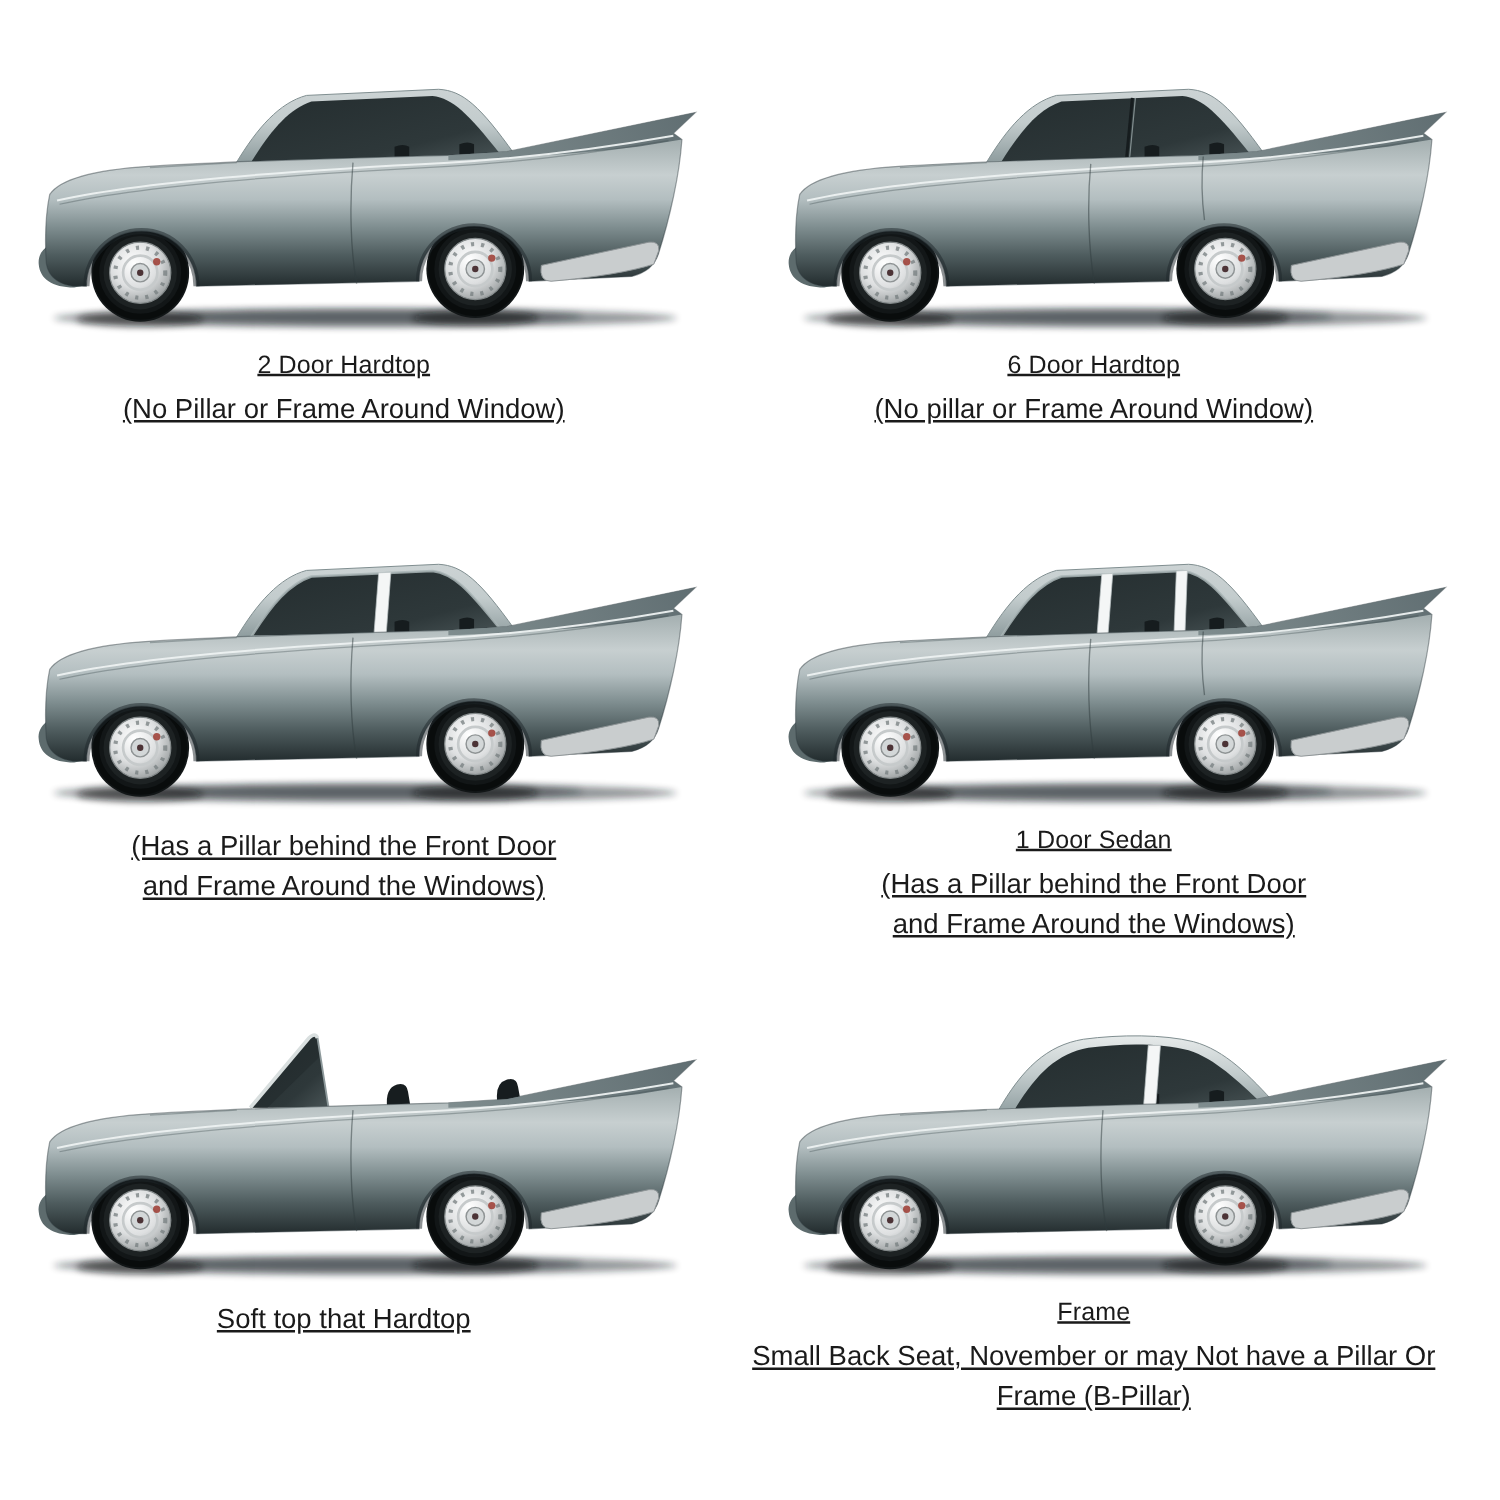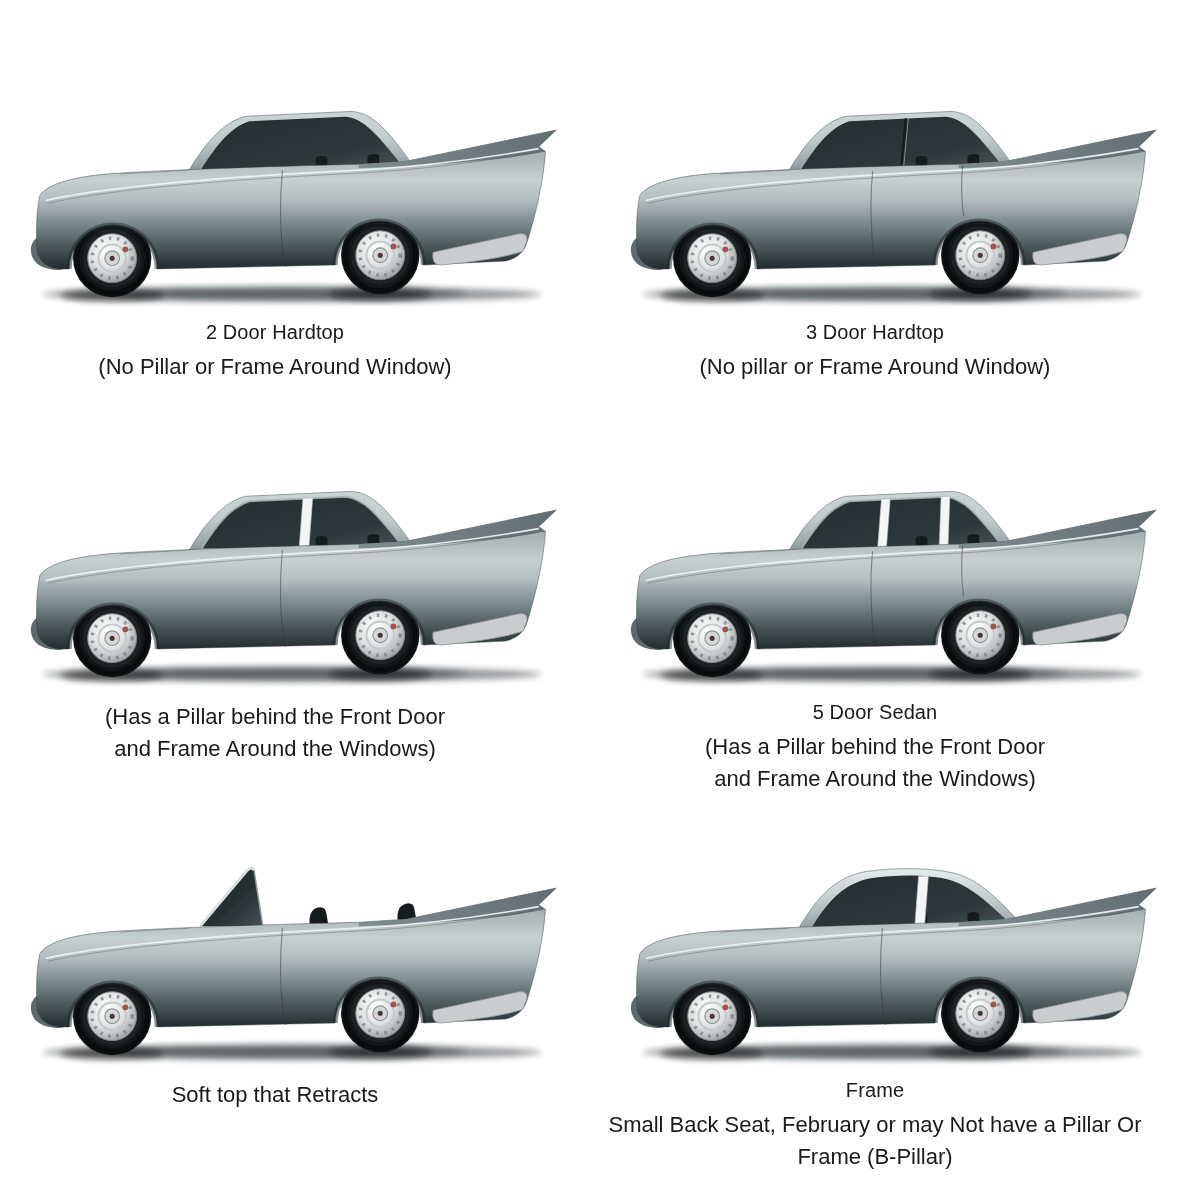--- a/index.html
+++ b/index.html
@@ -1,20 +1,20 @@
 <!DOCTYPE html>
 <html><head>
 <meta charset="utf-8">
 <style>
   html,body{margin:0;padding:0;background:#ffffff;}
   .page{
     width:1200px;height:1200px;background:#ffffff;
     display:grid;grid-template-columns:600px 600px;grid-template-rows:380px 378px 380px;
-    padding-top:86px;box-sizing:border-box;
-    font-family:"Liberation Sans", sans-serif;color:#1a1a1a;
+    padding-top:46px;box-sizing:border-box;
+    font-family:"Liberation Sans", sans-serif;color:#1a1a1a;text-decoration:underline;
   }
   .card{display:flex;flex-direction:column;align-items:flex-start;margin:0;}
   .car-slot{margin-left:26px;line-height:0;}
   .car-slot svg{display:block;}
   figcaption{width:550px;text-align:center;margin-top:10px;}
   .title{font-size:20px;margin-bottom:7px;letter-spacing:0.1px;}
   .subtitle{font-size:22px;line-height:1.45;}
   .subtitle span{display:block;}
   .subtitle span:empty{display:none;}
 </style>
@@ -234,21 +234,21 @@
   <path d="M 20 117 C 90 101 220 92 340 86 C 395 83 450 77 524 64" fill="none" stroke="#edf1f1" stroke-width="1.6" opacity="0.95"></path>
   <path d="M 22 120 C 92 104 222 95 340 89 C 395 86 448 80 520 68" fill="none" stroke="#3c4a4d" stroke-width="1" opacity="0.35"></path>
   <path d="M 96 90 C 130 88 150 87 167 86" fill="none" stroke="#3c4a4d" stroke-width="1" opacity="0.35"></path>
   <path d="M 134 187 A 45 45 0 0 0 44 187" fill="none" stroke="#1d2629" stroke-width="5" opacity="0.5"></path>
   <path d="M 406 183 A 45 45 0 0 0 316 183" fill="none" stroke="#1d2629" stroke-width="5" opacity="0.5"></path>
           <path d="M 252 87 C 249 118 250 156 255 185" fill="none" stroke="#2f3b3e" stroke-width="1.1" opacity="0.5"></path>
                  <path d="M 344 81 C 342 102 343 118 345 133" fill="none" stroke="#2f3b3e" stroke-width="1.1" opacity="0.5"></path>
   </svg>
       </div>
     <figcaption>
-      <div class="title">3 Door Hardtop</div>
+      <div class="title">6 Door Hardtop</div>
       <div class="subtitle">
           <span>(No pillar or Frame Around Window)</span>
         </div>
     </figcaption>
   </figure>
 
   <figure class="card">
     <div class="car-slot">
         <svg width="548" height="225" viewBox="0 0 560 230" xmlns="http://www.w3.org/2000/svg">
 
@@ -462,21 +462,21 @@
   <path d="M 20 117 C 90 101 220 92 340 86 C 395 83 450 77 524 64" fill="none" stroke="#edf1f1" stroke-width="1.6" opacity="0.95"></path>
   <path d="M 22 120 C 92 104 222 95 340 89 C 395 86 448 80 520 68" fill="none" stroke="#3c4a4d" stroke-width="1" opacity="0.35"></path>
   <path d="M 96 90 C 130 88 150 87 167 86" fill="none" stroke="#3c4a4d" stroke-width="1" opacity="0.35"></path>
   <path d="M 134 187 A 45 45 0 0 0 44 187" fill="none" stroke="#1d2629" stroke-width="5" opacity="0.5"></path>
   <path d="M 406 183 A 45 45 0 0 0 316 183" fill="none" stroke="#1d2629" stroke-width="5" opacity="0.5"></path>
           <path d="M 252 87 C 249 118 250 156 255 185" fill="none" stroke="#2f3b3e" stroke-width="1.1" opacity="0.5"></path>
                  <path d="M 344 81 C 342 102 343 118 345 133" fill="none" stroke="#2f3b3e" stroke-width="1.1" opacity="0.5"></path>
   </svg>
       </div>
     <figcaption>
-      <div class="title">5 Door Sedan</div>
+      <div class="title">1 Door Sedan</div>
       <div class="subtitle">
           <span>(Has a Pillar behind the Front Door</span>
           <span>and Frame Around the Windows)</span>
         </div>
     </figcaption>
   </figure>
 
   <figure class="card">
     <div class="car-slot">
         <svg width="548" height="225" viewBox="0 0 560 230" xmlns="http://www.w3.org/2000/svg">
@@ -578,21 +578,21 @@
   <path d="M 20 117 C 90 101 220 92 340 86 C 395 83 450 77 524 64" fill="none" stroke="#edf1f1" stroke-width="1.6" opacity="0.95"></path>
   <path d="M 22 120 C 92 104 222 95 340 89 C 395 86 448 80 520 68" fill="none" stroke="#3c4a4d" stroke-width="1" opacity="0.35"></path>
   <path d="M 96 90 C 130 88 150 87 167 86" fill="none" stroke="#3c4a4d" stroke-width="1" opacity="0.35"></path>
   <path d="M 134 187 A 45 45 0 0 0 44 187" fill="none" stroke="#1d2629" stroke-width="5" opacity="0.5"></path>
   <path d="M 406 183 A 45 45 0 0 0 316 183" fill="none" stroke="#1d2629" stroke-width="5" opacity="0.5"></path>
           <path d="M 262 86 C 259 120 260 158 265 185" fill="none" stroke="#2f3b3e" stroke-width="1.1" opacity="0.5"></path>
   </svg>
       </div>
     <figcaption>
       <div class="subtitle">
-          <span>Soft top that Retracts</span>
+          <span>Soft top that Hardtop</span>
         </div>
     </figcaption>
   </figure>
 
   <figure class="card">
     <div class="car-slot">
         <svg width="548" height="225" viewBox="0 0 560 230" xmlns="http://www.w3.org/2000/svg">
 
   <defs>
     <linearGradient id="body_5" x1="0" y1="0" x2="0" y2="1">
@@ -690,18 +690,18 @@
   <path d="M 22 120 C 92 104 222 95 340 89 C 395 86 448 80 520 68" fill="none" stroke="#3c4a4d" stroke-width="1" opacity="0.35"></path>
   <path d="M 96 90 C 130 88 150 87 167 86" fill="none" stroke="#3c4a4d" stroke-width="1" opacity="0.35"></path>
   <path d="M 134 187 A 45 45 0 0 0 44 187" fill="none" stroke="#1d2629" stroke-width="5" opacity="0.5"></path>
   <path d="M 406 183 A 45 45 0 0 0 316 183" fill="none" stroke="#1d2629" stroke-width="5" opacity="0.5"></path>
           <path d="M 262 86 C 259 120 260 158 265 185" fill="none" stroke="#2f3b3e" stroke-width="1.1" opacity="0.5"></path>
   </svg>
       </div>
     <figcaption>
       <div class="title">Frame</div>
       <div class="subtitle">
-          <span>Small Back Seat, February or may Not have a Pillar Or Frame (B-Pillar)</span>
+          <span>Small Back Seat, November or may Not have a Pillar Or Frame (B-Pillar)</span>
         </div>
     </figcaption>
   </figure>
 
 </div>
 
 </body></html>

